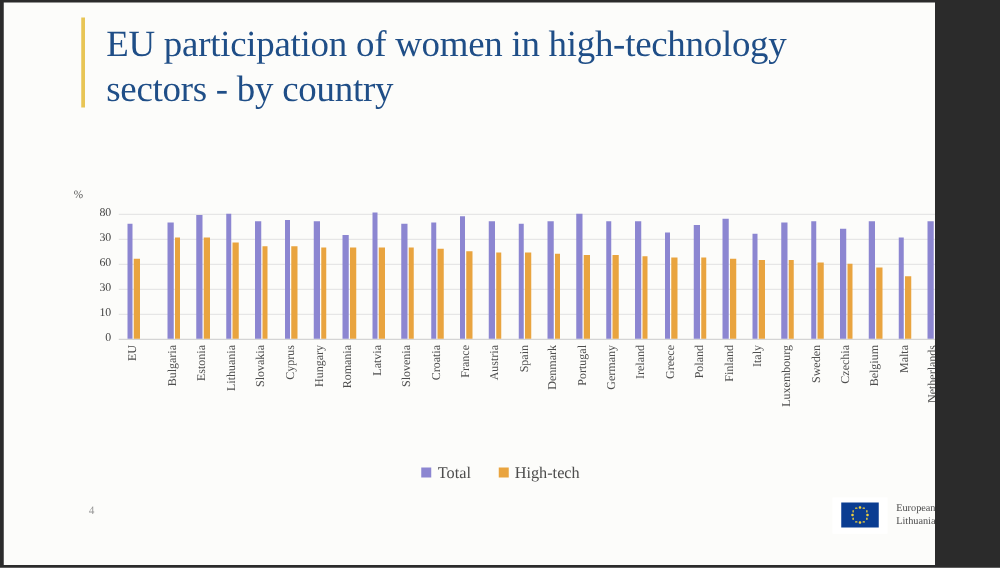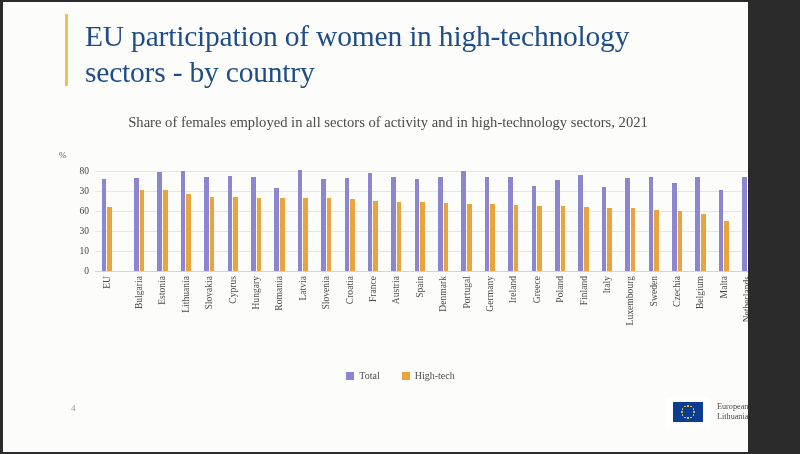--- a/index.html
+++ b/index.html
@@ -159,21 +159,21 @@
 
   
   #legend {
     position: absolute;
     left: 0;
     top: 368px;
     width: 795px;
     display: flex;
     justify-content: center;
     gap: 22px;
-    font-size: 10px;
+    font-size: 13px;
     color: #4d4d4d;
   }
   .legend-item { display: flex; align-items: center; gap: 5px; }
   .legend-swatch { width: 8px; height: 8px; display: inline-block; }
 
   
   #page-number {
     position: absolute;
     left: 68px;
     top: 401px;
@@ -225,21 +225,20 @@
   }
 </style>
 </head>
 <body>
 
 <div id="slide">
 
   <div id="title-accent"></div>
   <h1 id="page-title">EU participation of women in high-technology sectors - by country</h1>
 
-  <div id="chart-subtitle">Share of females employed in all sectors of activity and in high-technology sectors, 2021</div>
 
   <div id="chart">
     <div id="axis-unit">%</div>
     <div id="y-ticks">
         <div class="y-tick" style="top: 121px;">0</div>
         <div class="y-tick" style="top: 101px;">10</div>
         <div class="y-tick" style="top: 81px;">30</div>
         <div class="y-tick" style="top: 61px;">60</div>
         <div class="y-tick" style="top: 41px;">30</div>
         <div class="y-tick" style="top: 21px;">80</div>

